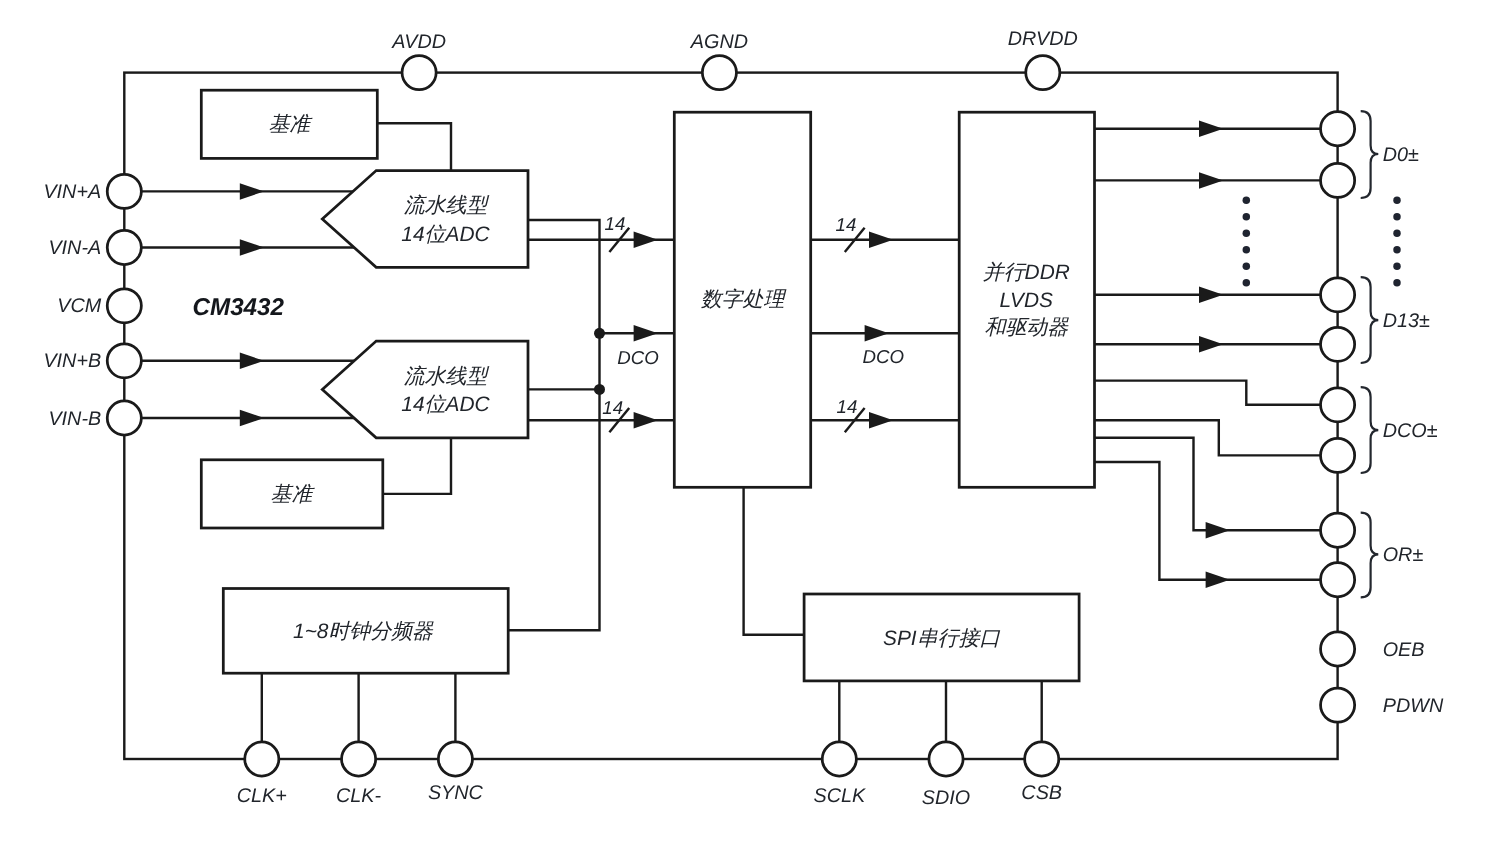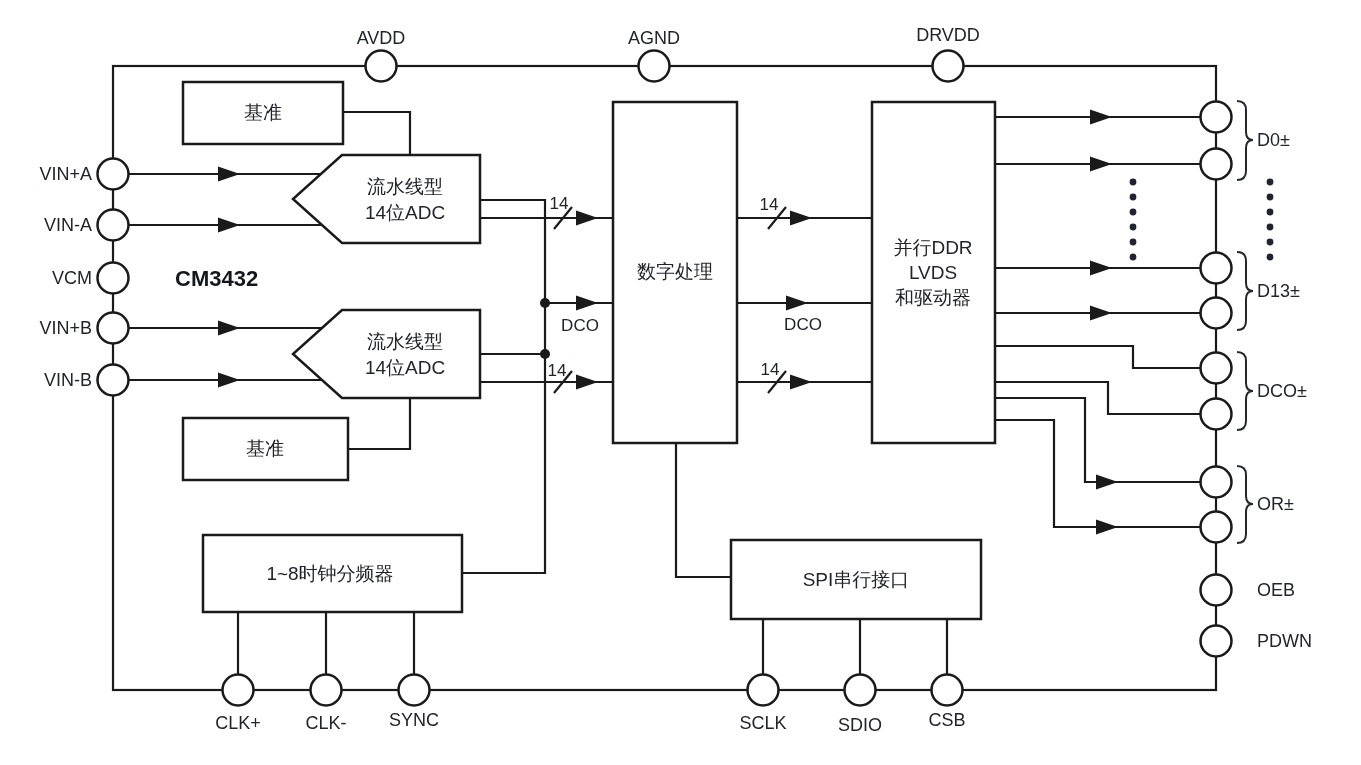--- a/index.html
+++ b/index.html
@@ -2,20 +2,21 @@
 <html><head>
 <meta charset="utf-8">
 <style>
   html, body { margin: 0; padding: 0; background: #ffffff; }
   .stage {
     position: relative;
     width: 1361px; height: 765px;
     background: #ffffff;
     font-family: "Liberation Sans", "DejaVu Sans", sans-serif;
     overflow: hidden;
+    font-style: italic;
   }
   svg { display: block; }
   .wire   { stroke: #1a1a1a; stroke-width: 2.2; fill: none; }
   .boxln  { stroke: #1a1a1a; stroke-width: 2.5; fill: #ffffff; }
   .pinc   { stroke: #1a1a1a; stroke-width: 2.5; fill: #ffffff; }
   .arrow  { fill: #1a1a1a; stroke: none; }
   .jdot   { fill: #1a1a1a; stroke: none; }
   .edot   { fill: #1f2430; stroke: none; }
   .slash  { stroke: #1a1a1a; stroke-width: 2.2; }
   .brace  { stroke: #23272e; stroke-width: 2; fill: none; }

